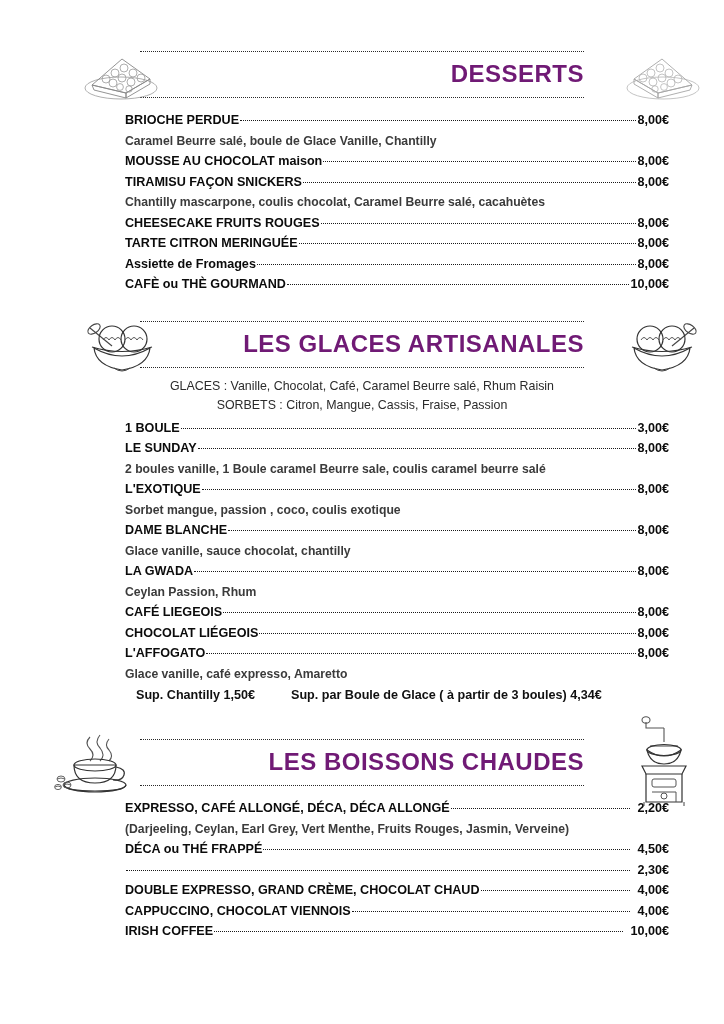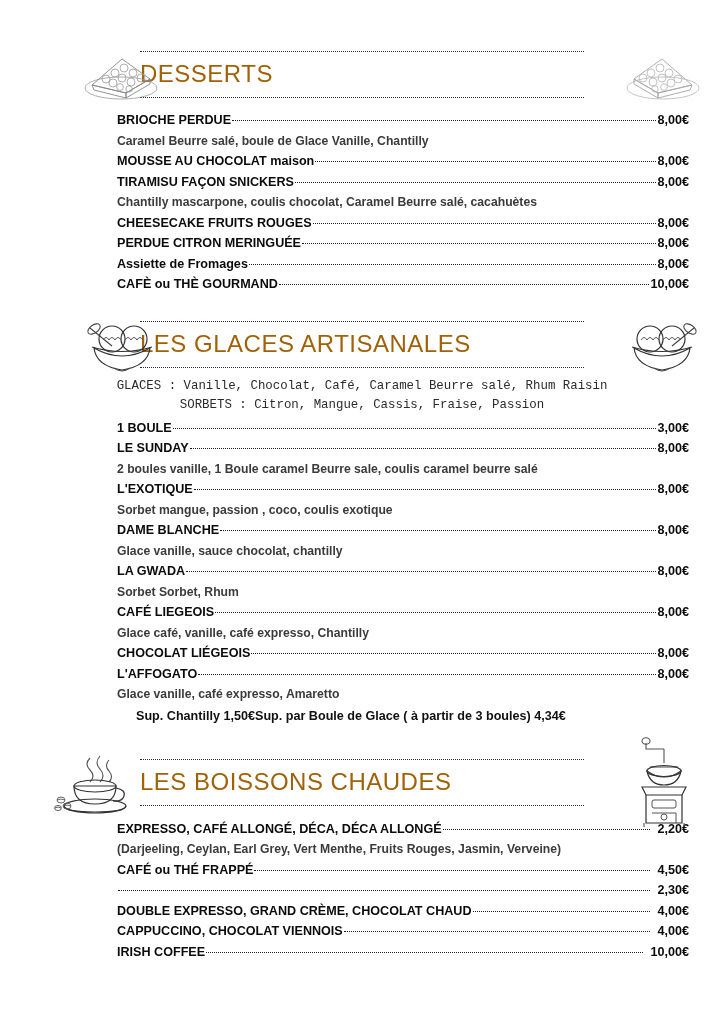--- a/index.html
+++ b/index.html
@@ -36,41 +36,42 @@
     width: 444px;
     padding: 0;
   }
   .rule {
     border-top: 1px dotted #2a2a2a;
     height: 0;
     width: 100%;
   }
   .section-title {
     font-size: 24px;
-    font-weight: 400;
+    font-weight: 700;
     letter-spacing: 0.5px;
-    text-align: left;
+    text-align: right;
     padding: 8px 0 9px 0;
-    color: #a16207;
+    color: #701a75;
     white-space: nowrap;
   }
 
   .deco {
     position: absolute;
     top: 50%;
     transform: translateY(-50%);
     pointer-events: none;
   }
   .deco.left  { left: 82px; }
   .deco.right { right: 22px; }
   .deco svg { display: block; }
 
   
   .items {
-    padding: 0 35px 0 117px;
+    padding: 0 55px 0 117px;
+    margin-left: 8px;
   }
   .item-row {
     display: flex;
     align-items: baseline;
     font-size: 12.6px;
     font-weight: bold;
     line-height: 20.5px;
     white-space: nowrap;
     color: #0b0b0b;
   }
@@ -98,25 +99,26 @@
   
   .flavours {
     text-align: center;
     font-size: 12.4px;
     line-height: 19px;
     color: #2b2b2b;
     padding: 0 60px;
     margin-top: -4px;
     margin-bottom: 3px;
   }
-  .flavours .fl-line { white-space: nowrap; font-family: Liberation Mono, monospace; }
+  .flavours .fl-line { white-space: nowrap; }
 
   
   .supplements {
     display: flex;
+    gap: 36px;
     font-size: 12.6px;
     font-weight: bold;
     padding: 4px 0 0 136px;
     white-space: nowrap;
     align-items: flex-end;
   }
 
   .sec-desserts { margin-top: 38px; }
   .sec-glaces   { margin-top: 14px; }
   .sec-boissons { margin-top: 24px; }
@@ -191,21 +193,21 @@
           <span class="leader"></span>
           <span class="item-price">8,00€</span>
         </div>
         <div class="item-desc">Chantilly mascarpone, coulis chocolat, Caramel Beurre salé, cacahuètes</div>
         <div class="item-row">
           <span class="item-name">CHEESECAKE FRUITS ROUGES</span>
           <span class="leader"></span>
           <span class="item-price">8,00€</span>
         </div>
         <div class="item-row">
-          <span class="item-name">PERDUE CITRON MERINGUÉE</span>
+          <span class="item-name">TARTE CITRON MERINGUÉE</span>
           <span class="leader"></span>
           <span class="item-price">8,00€</span>
         </div>
         <div class="item-row">
           <span class="item-name">Assiette de Fromages</span>
           <span class="leader"></span>
           <span class="item-price">8,00€</span>
         </div>
         <div class="item-row">
           <span class="item-name">CAFÈ ou THÈ GOURMAND</span>
@@ -275,27 +277,26 @@
           <span class="item-name">DAME BLANCHE</span>
           <span class="leader"></span>
           <span class="item-price">8,00€</span>
         </div>
         <div class="item-desc">Glace vanille, sauce chocolat, chantilly</div>
         <div class="item-row">
           <span class="item-name">LA GWADA</span>
           <span class="leader"></span>
           <span class="item-price">8,00€</span>
         </div>
-        <div class="item-desc">Sorbet Sorbet, Rhum</div>
+        <div class="item-desc">Ceylan Passion, Rhum</div>
         <div class="item-row">
           <span class="item-name">CAFÉ LIEGEOIS</span>
           <span class="leader"></span>
           <span class="item-price">8,00€</span>
         </div>
-        <div class="item-desc">Glace café, vanille, café expresso, Chantilly</div>
         <div class="item-row">
           <span class="item-name">CHOCOLAT LIÉGEOIS</span>
           <span class="leader"></span>
           <span class="item-price">8,00€</span>
         </div>
         <div class="item-row">
           <span class="item-name">L'AFFOGATO</span>
           <span class="leader"></span>
           <span class="item-price">8,00€</span>
         </div>
@@ -356,21 +357,21 @@
       </span>
     </div>
     <div class="items">
         <div class="item-row">
           <span class="item-name">EXPRESSO, CAFÉ ALLONGÉ, DÉCA, DÉCA ALLONGÉ</span>
           <span class="leader"></span>
           <span class="item-price pad">2,20€</span>
         </div>
         <div class="item-desc">(Darjeeling, Ceylan, Earl Grey, Vert Menthe, Fruits Rouges, Jasmin, Verveine)</div>
         <div class="item-row">
-          <span class="item-name">CAFÉ ou THÉ FRAPPÉ </span>
+          <span class="item-name">DÉCA ou THÉ FRAPPÉ </span>
           <span class="leader"></span>
           <span class="item-price pad">4,50€</span>
         </div>
         <div class="item-row">
           <span class="leader"></span>
           <span class="item-price pad">2,30€</span>
         </div>
         <div class="item-row">
           <span class="item-name">DOUBLE EXPRESSO, GRAND CRÈME, CHOCOLAT CHAUD</span>
           <span class="leader"></span>

